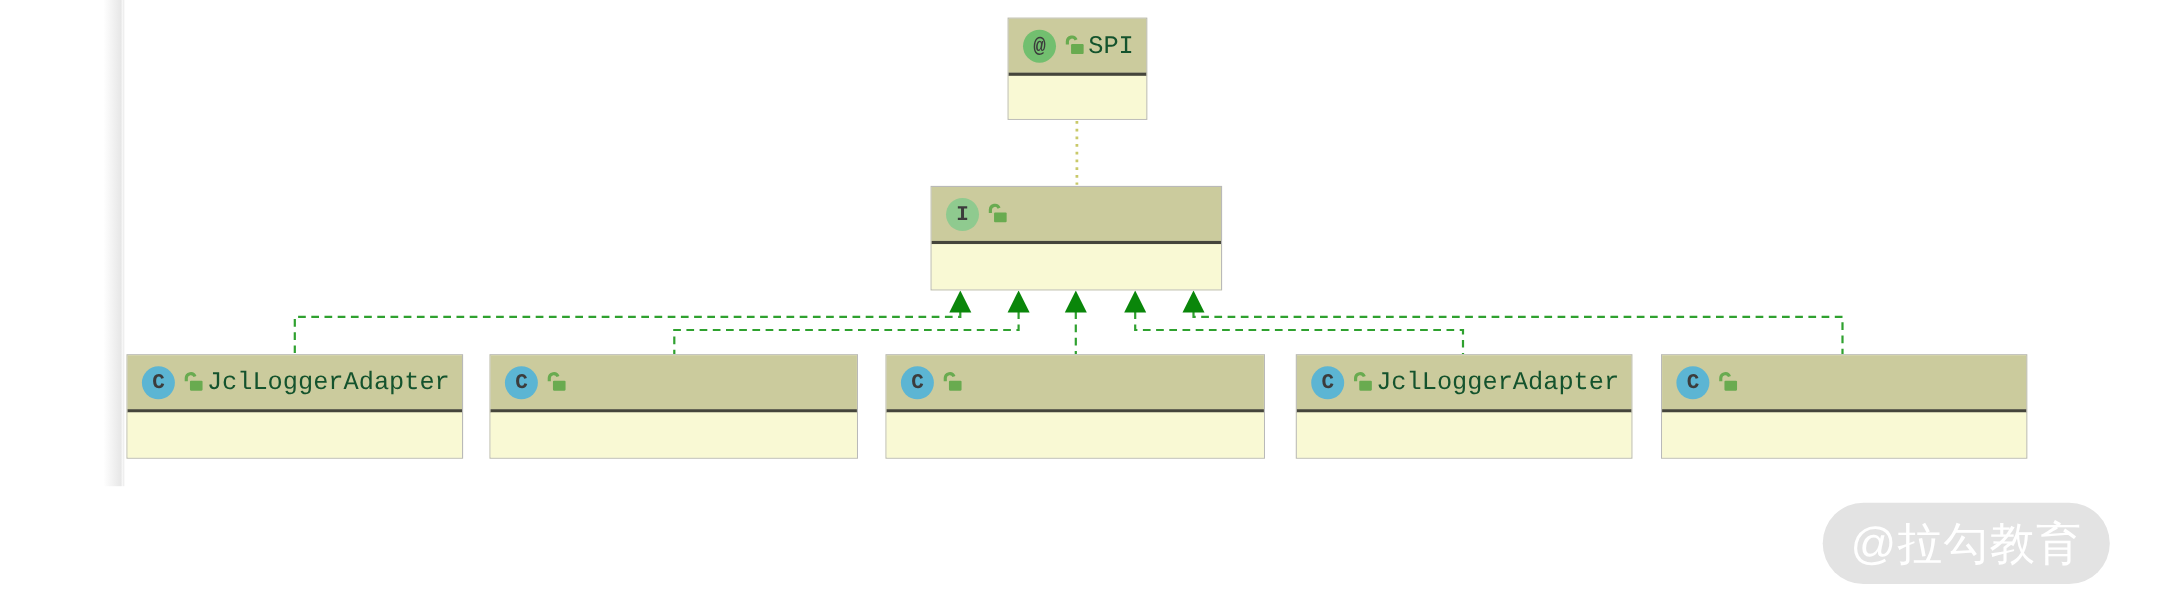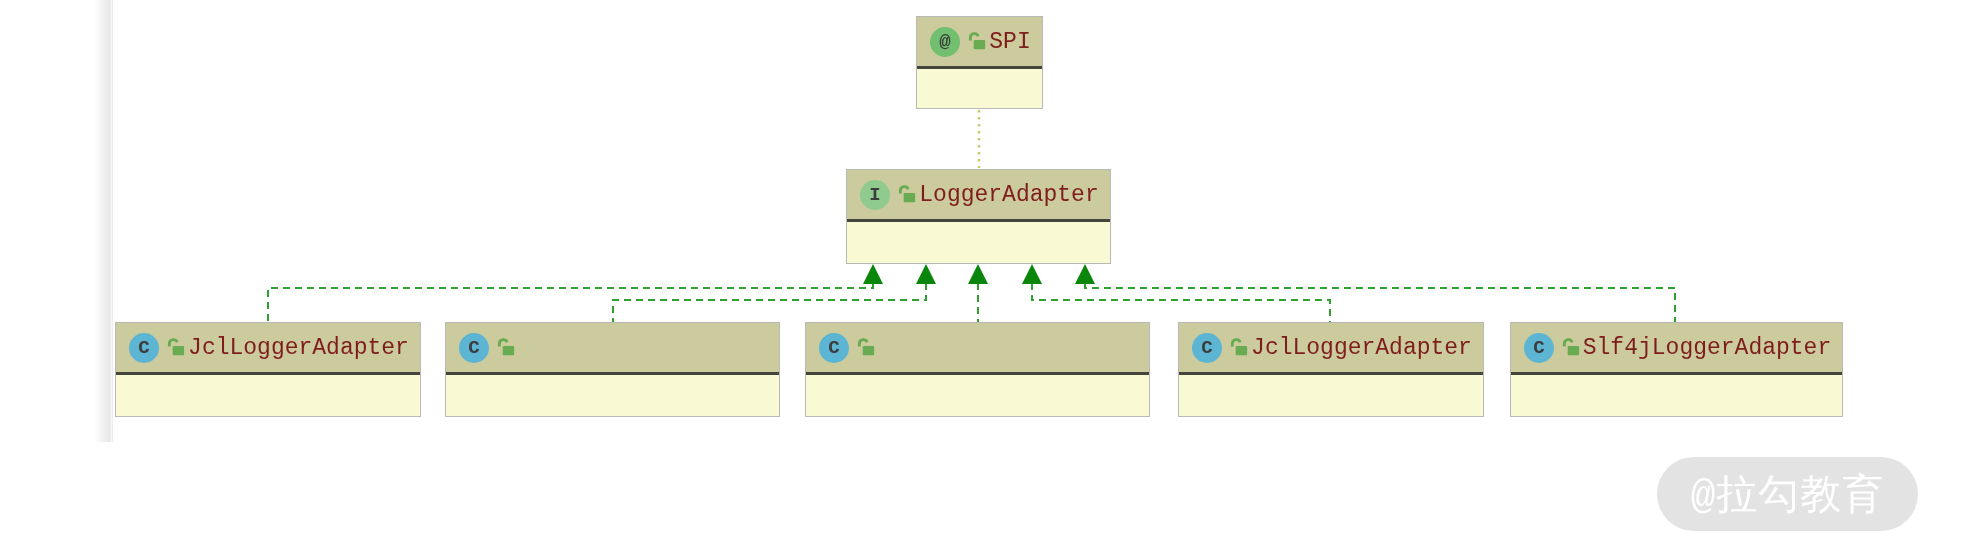--- a/index.html
+++ b/index.html
@@ -49,39 +49,39 @@
   }
   .badge.ann  { background: #72bf6f; }
   .badge.intf { background: #8fca8f; }
   .badge.cls  { background: #5cb5d3; }
   .lock { margin-left: 7px; flex: none; }
   .lbl {
     flex: 1;
     text-align: center;
     font-family: "Liberation Mono", monospace;
     font-size: 23px;
-    color: #7f1d1d;
+    color: #14532d;
     white-space: nowrap;
   }
   .edges {
     position: absolute;
     left: 0; top: 0;
     pointer-events: none;
   }
   .watermark {
     position: absolute;
     left: 1657px; top: 457px;
     width: 261px; height: 74px;
     background: #e3e3e3;
     border-radius: 37px;
     display: flex; align-items: center; justify-content: center;
     color: #ffffff;
     font-size: 41px;
     letter-spacing: 1px;
-    font-family: Liberation Mono, monospace;
+    font-family: Liberation Sans, sans-serif;
   }
 </style>
 </head>
 <body>
 
 <div class="canvas">
 
   <div class="panel-edge"></div>
 
   <svg class="edges" width="1964" height="560" viewBox="0 0 1964 560">
@@ -115,21 +115,20 @@
     <div class="bodyrow"></div>
   </div>
 
   <div class="node" style="left:846px; top:169px; width:265px; height:95px;">
     <div class="hdr">
       <span class="badge intf">I</span>
       <svg class="lock" width="21" height="21" viewBox="0 0 22 22">
         <path d="M3.5 10 V7 a4.3 4.3 0 0 1 8.3 -1.5" stroke="#69ab50" stroke-width="3" fill="none"></path>
         <rect x="7" y="9.5" width="12" height="9.5" rx="1" fill="#69ab50"></rect>
       </svg>
-      <span class="lbl">LoggerAdapter</span>
     </div>
     <div class="sep"></div>
     <div class="bodyrow"></div>
   </div>
 
   <div class="node" style="left:115px; top:322px; width:306px; height:95px;">
     <div class="hdr">
       <span class="badge cls">C</span>
       <svg class="lock" width="21" height="21" viewBox="0 0 22 22">
         <path d="M3.5 10 V7 a4.3 4.3 0 0 1 8.3 -1.5" stroke="#69ab50" stroke-width="3" fill="none"></path>
@@ -178,21 +177,20 @@
     <div class="bodyrow"></div>
   </div>
 
   <div class="node" style="left:1510px; top:322px; width:333px; height:95px;">
     <div class="hdr">
       <span class="badge cls">C</span>
       <svg class="lock" width="21" height="21" viewBox="0 0 22 22">
         <path d="M3.5 10 V7 a4.3 4.3 0 0 1 8.3 -1.5" stroke="#69ab50" stroke-width="3" fill="none"></path>
         <rect x="7" y="9.5" width="12" height="9.5" rx="1" fill="#69ab50"></rect>
       </svg>
-      <span class="lbl">Slf4jLoggerAdapter</span>
     </div>
     <div class="sep"></div>
     <div class="bodyrow"></div>
   </div>
 
   <div class="watermark">
     <span>@拉勾教育</span>
   </div>
 
 </div>

